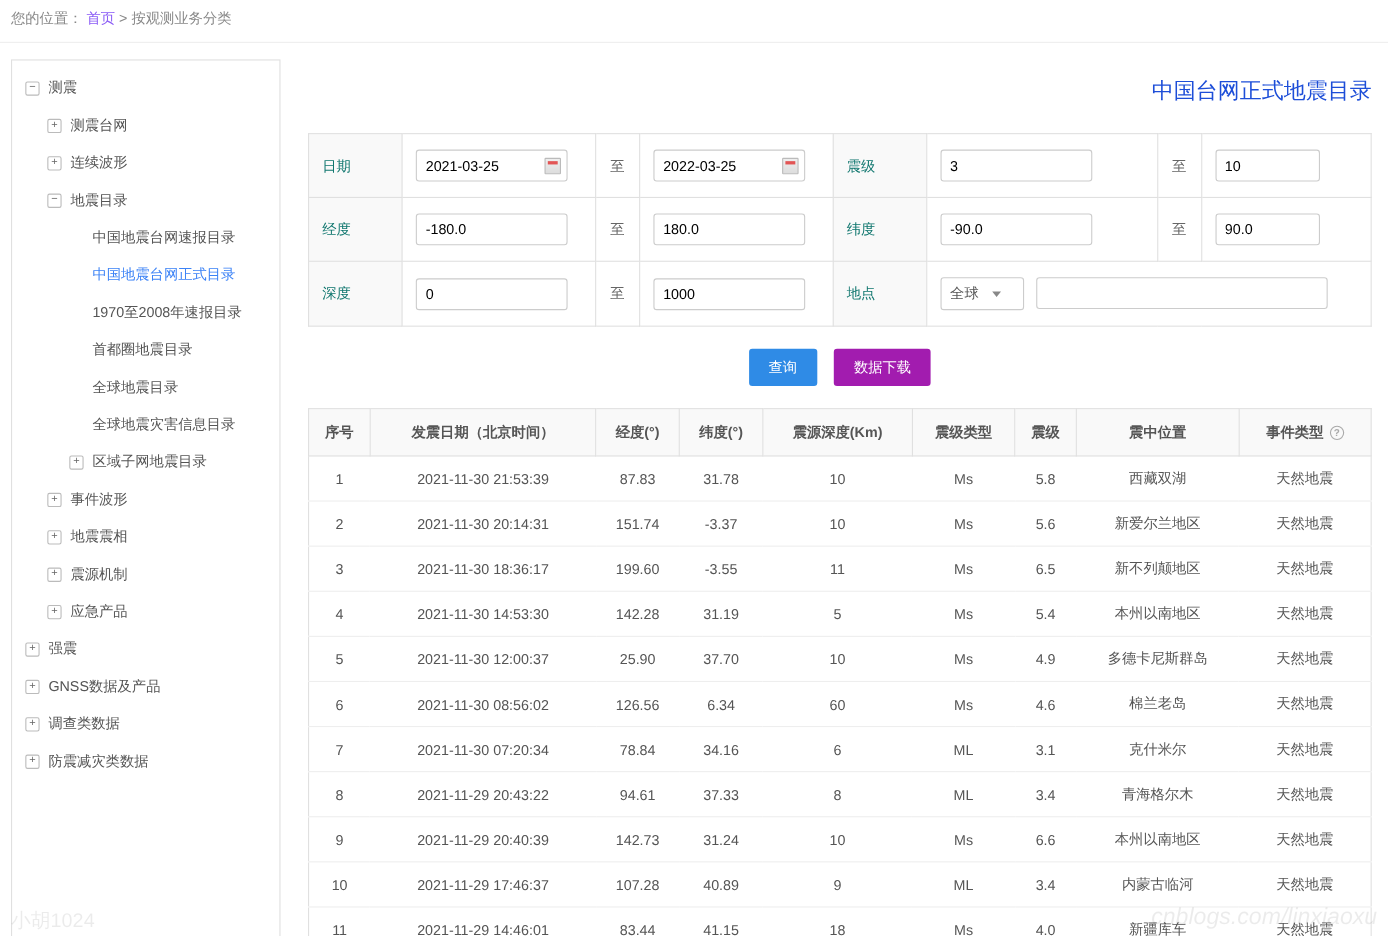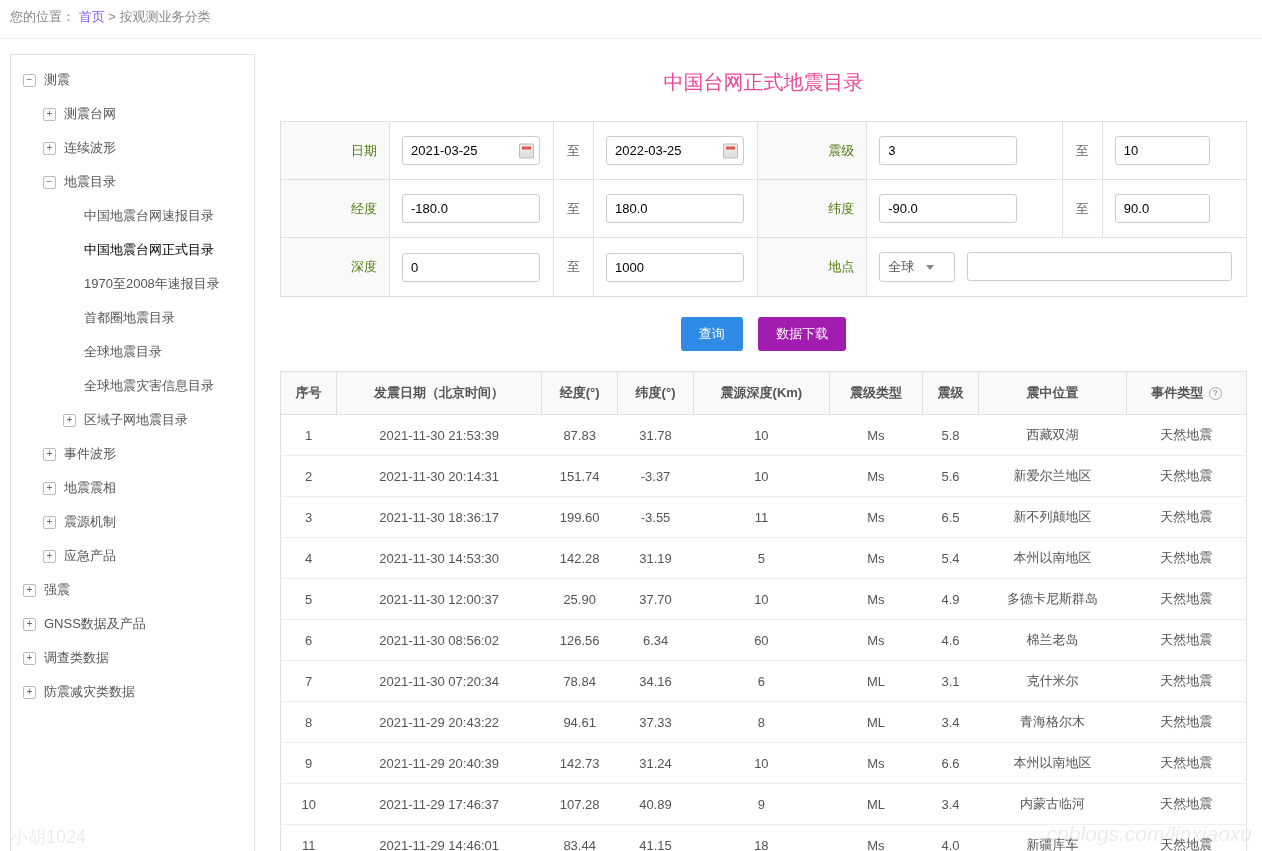--- a/index.html
+++ b/index.html
@@ -9,26 +9,26 @@
     .container { display: flex; padding-top: 15px; }
     .sidebar { width: 245px; flex-shrink: 0; border: 1px solid #e0e0e0; padding: 8px 0; margin-left: 10px; }
     .tree { list-style: none; }
     .tree-item { padding: 8px 10px 8px 12px; cursor: pointer; display: flex; align-items: center; }
     .tree-toggle { width: 13px; height: 13px; border: 1px solid #bbb; border-radius: 2px; display: inline-flex; align-items: center; justify-content: center; margin-right: 8px; font-size: 10px; line-height: 1; color: #666; flex-shrink: 0; }
     .tree-dash { width: 13px; display: inline-block; margin-right: 8px; flex-shrink: 0; }
     .tree-children { list-style: none; }
     .level-1 { padding-left: 12px; }
     .level-2 { padding-left: 32px; }
     .level-3 { padding-left: 52px; }
-    .active { color: #000000; }
+    .active { color: #3b82f6; }
     .main { flex: 1; padding: 0 15px 0 25px; }
-    .page-title { text-align: center; font-size: 20px; color: #ec4899; font-weight: normal; margin: 15px 0 25px; }
+    .page-title { text-align: right; font-size: 20px; color: #1d4ed8; font-weight: normal; margin: 15px 0 25px; }
     .filter-table { width: 100%; border-collapse: collapse; border: 1px solid #e0e0e0; }
     .filter-table td { border: 1px solid #e0e0e0; padding: 14px 12px; vertical-align: middle; }
-    .filter-label { background: #f9f9f9; text-align: right; width: 109px; color: #4d7c0f; }
+    .filter-label { background: #f9f9f9; text-align: left; width: 85px; color: #0f766e; }
     .sep-cell { text-align: center; width: 40px; color: #666; }
     .filter-input { width: 138px; padding: 6px 8px; border: 1px solid #ccc; border-radius: 3px; font-size: 13px; outline: none; }
     .filter-input.small { width: 95px; }
     .date-wrap { position: relative; display: inline-block; }
     .calendar-icon { position: absolute; right: 6px; top: 50%; transform: translateY(-50%); width: 15px; height: 15px; background: linear-gradient(#eee, #ddd); border: 1px solid #bbb; border-radius: 1px; pointer-events: none; }
     .calendar-icon::after { content: ""; position: absolute; top: 2px; left: 2px; right: 2px; height: 3px; background: #e25555; }
     .select-wrap { display: inline-flex; align-items: center; border: 1px solid #ccc; border-radius: 3px; padding: 5px 8px; cursor: pointer; }
     .select-wrap span { margin-right: 12px; }
     .caret { width: 0; height: 0; border-left: 4px solid transparent; border-right: 4px solid transparent; border-top: 5px solid #888; }
     .text-input { border: 1px solid #ccc; border-radius: 3px; padding: 6px 8px; width: 265px; margin-left: 8px; }

